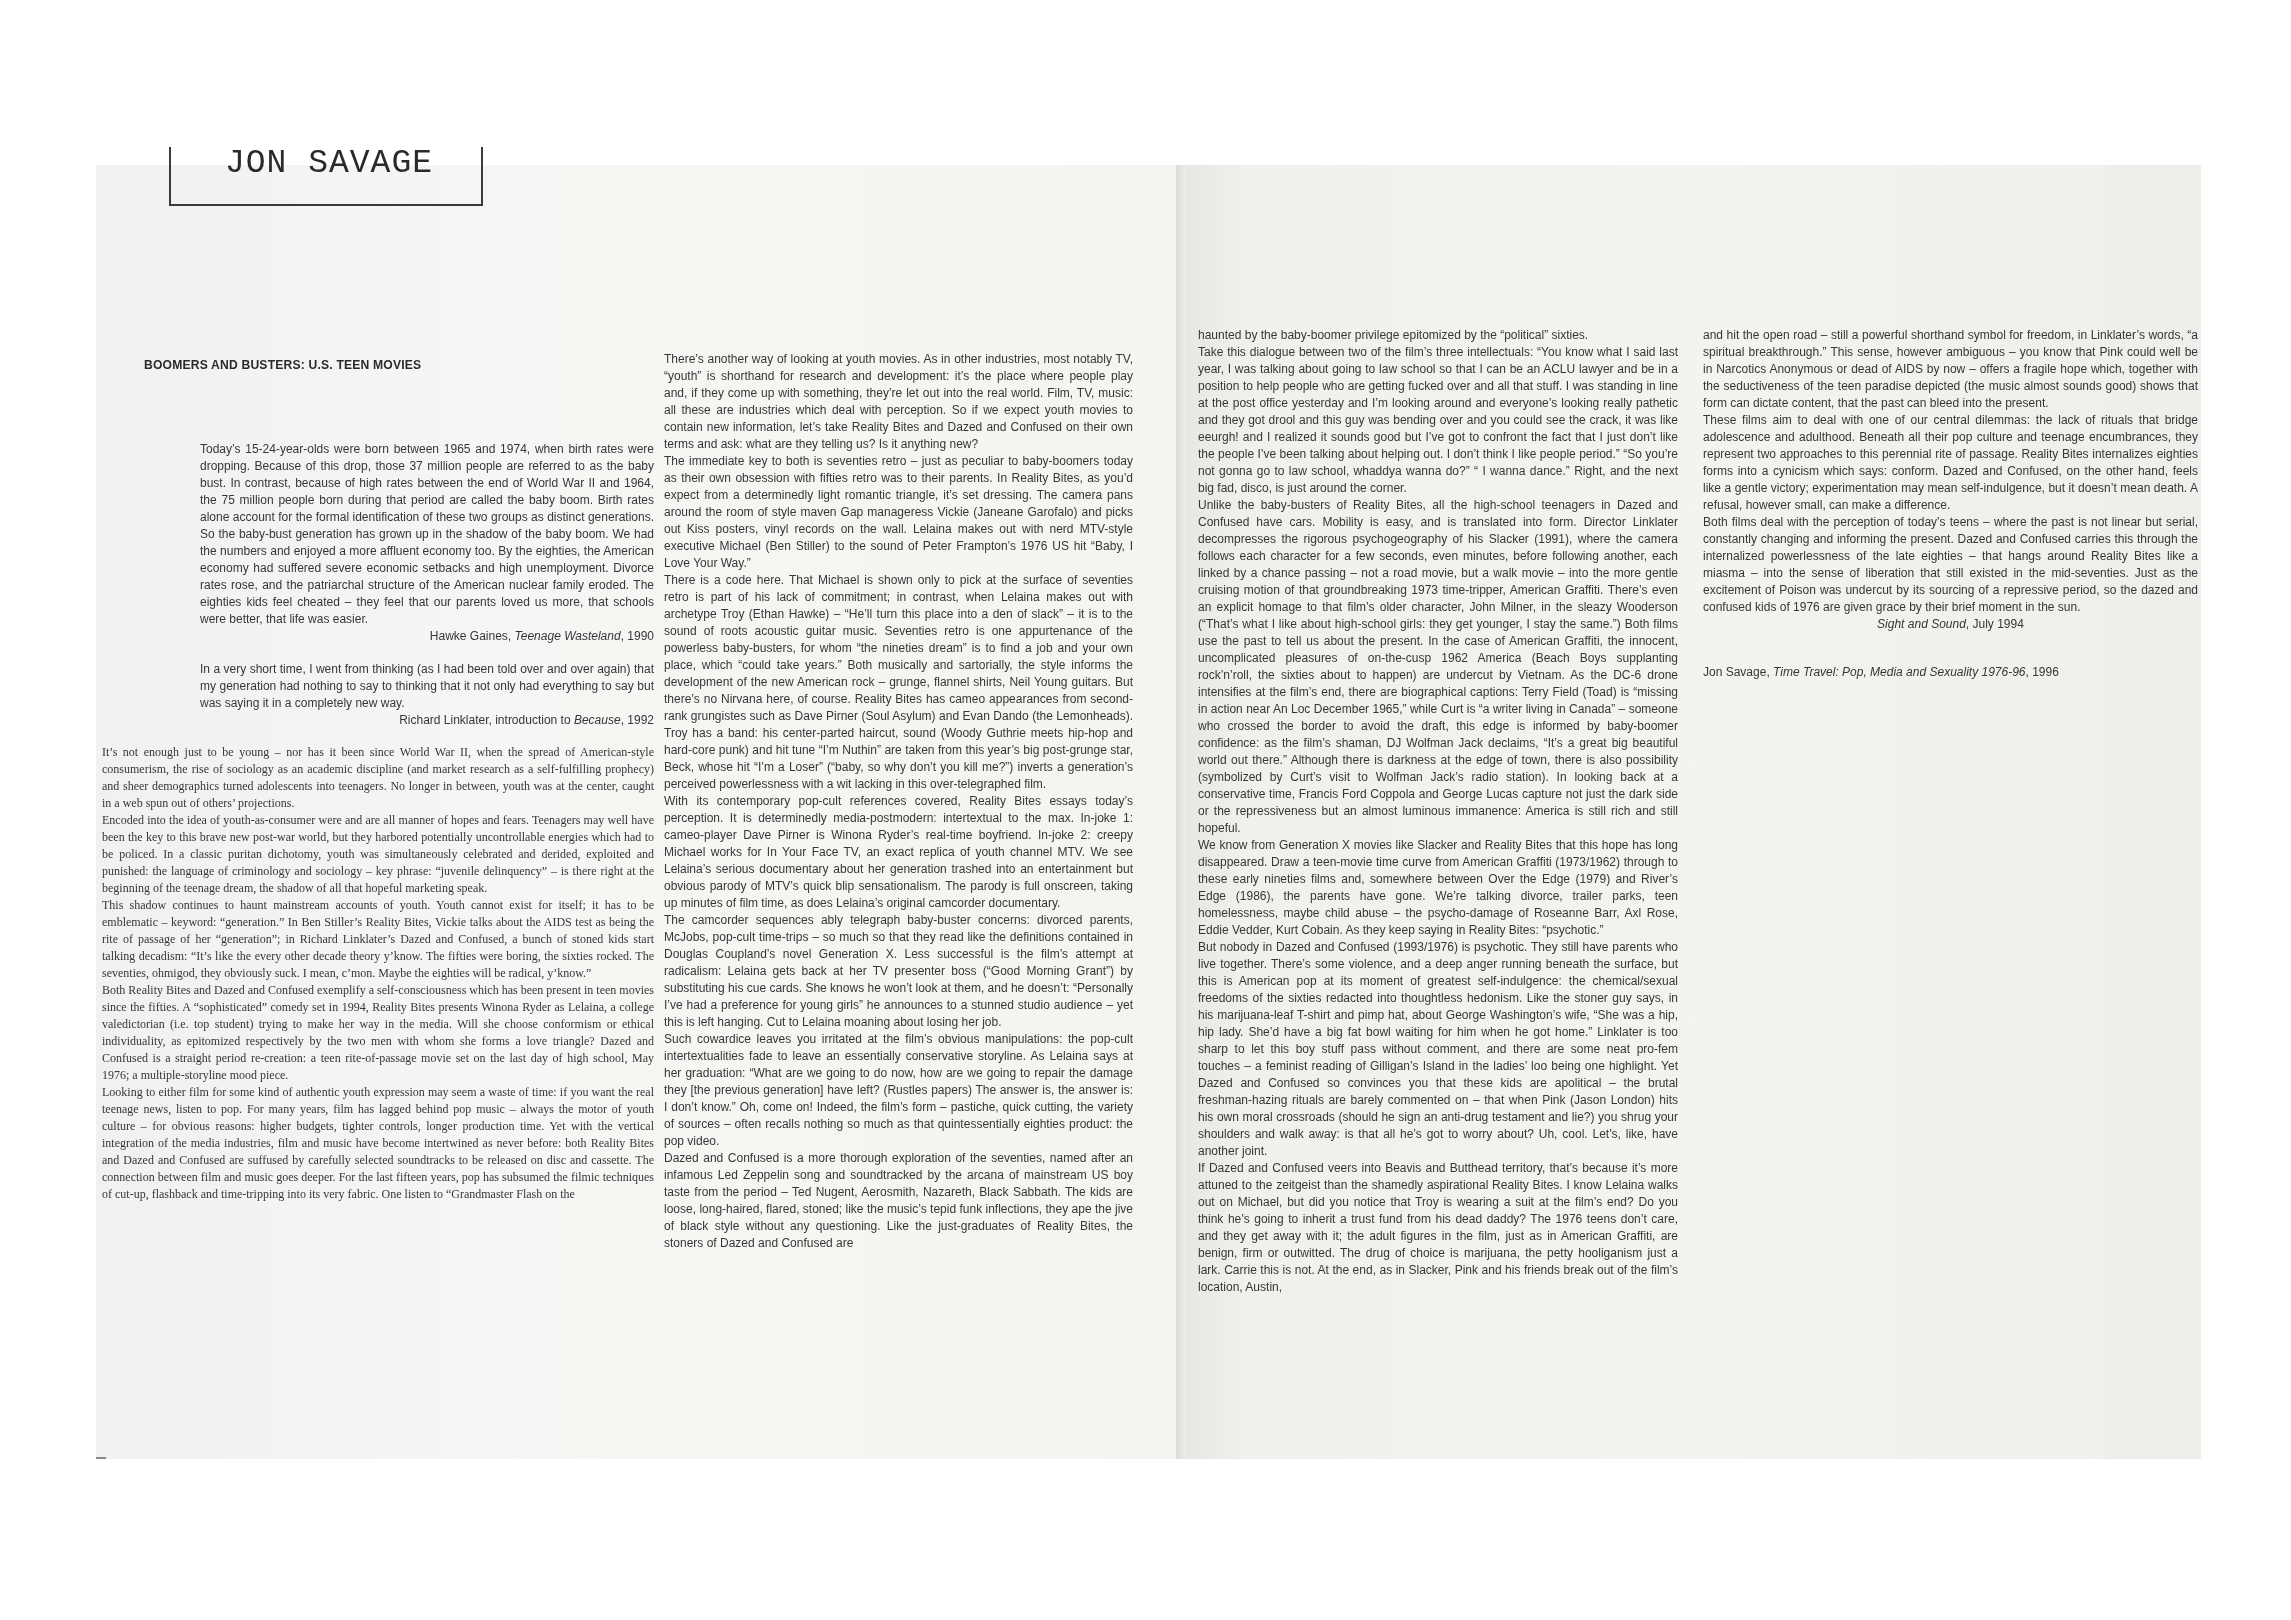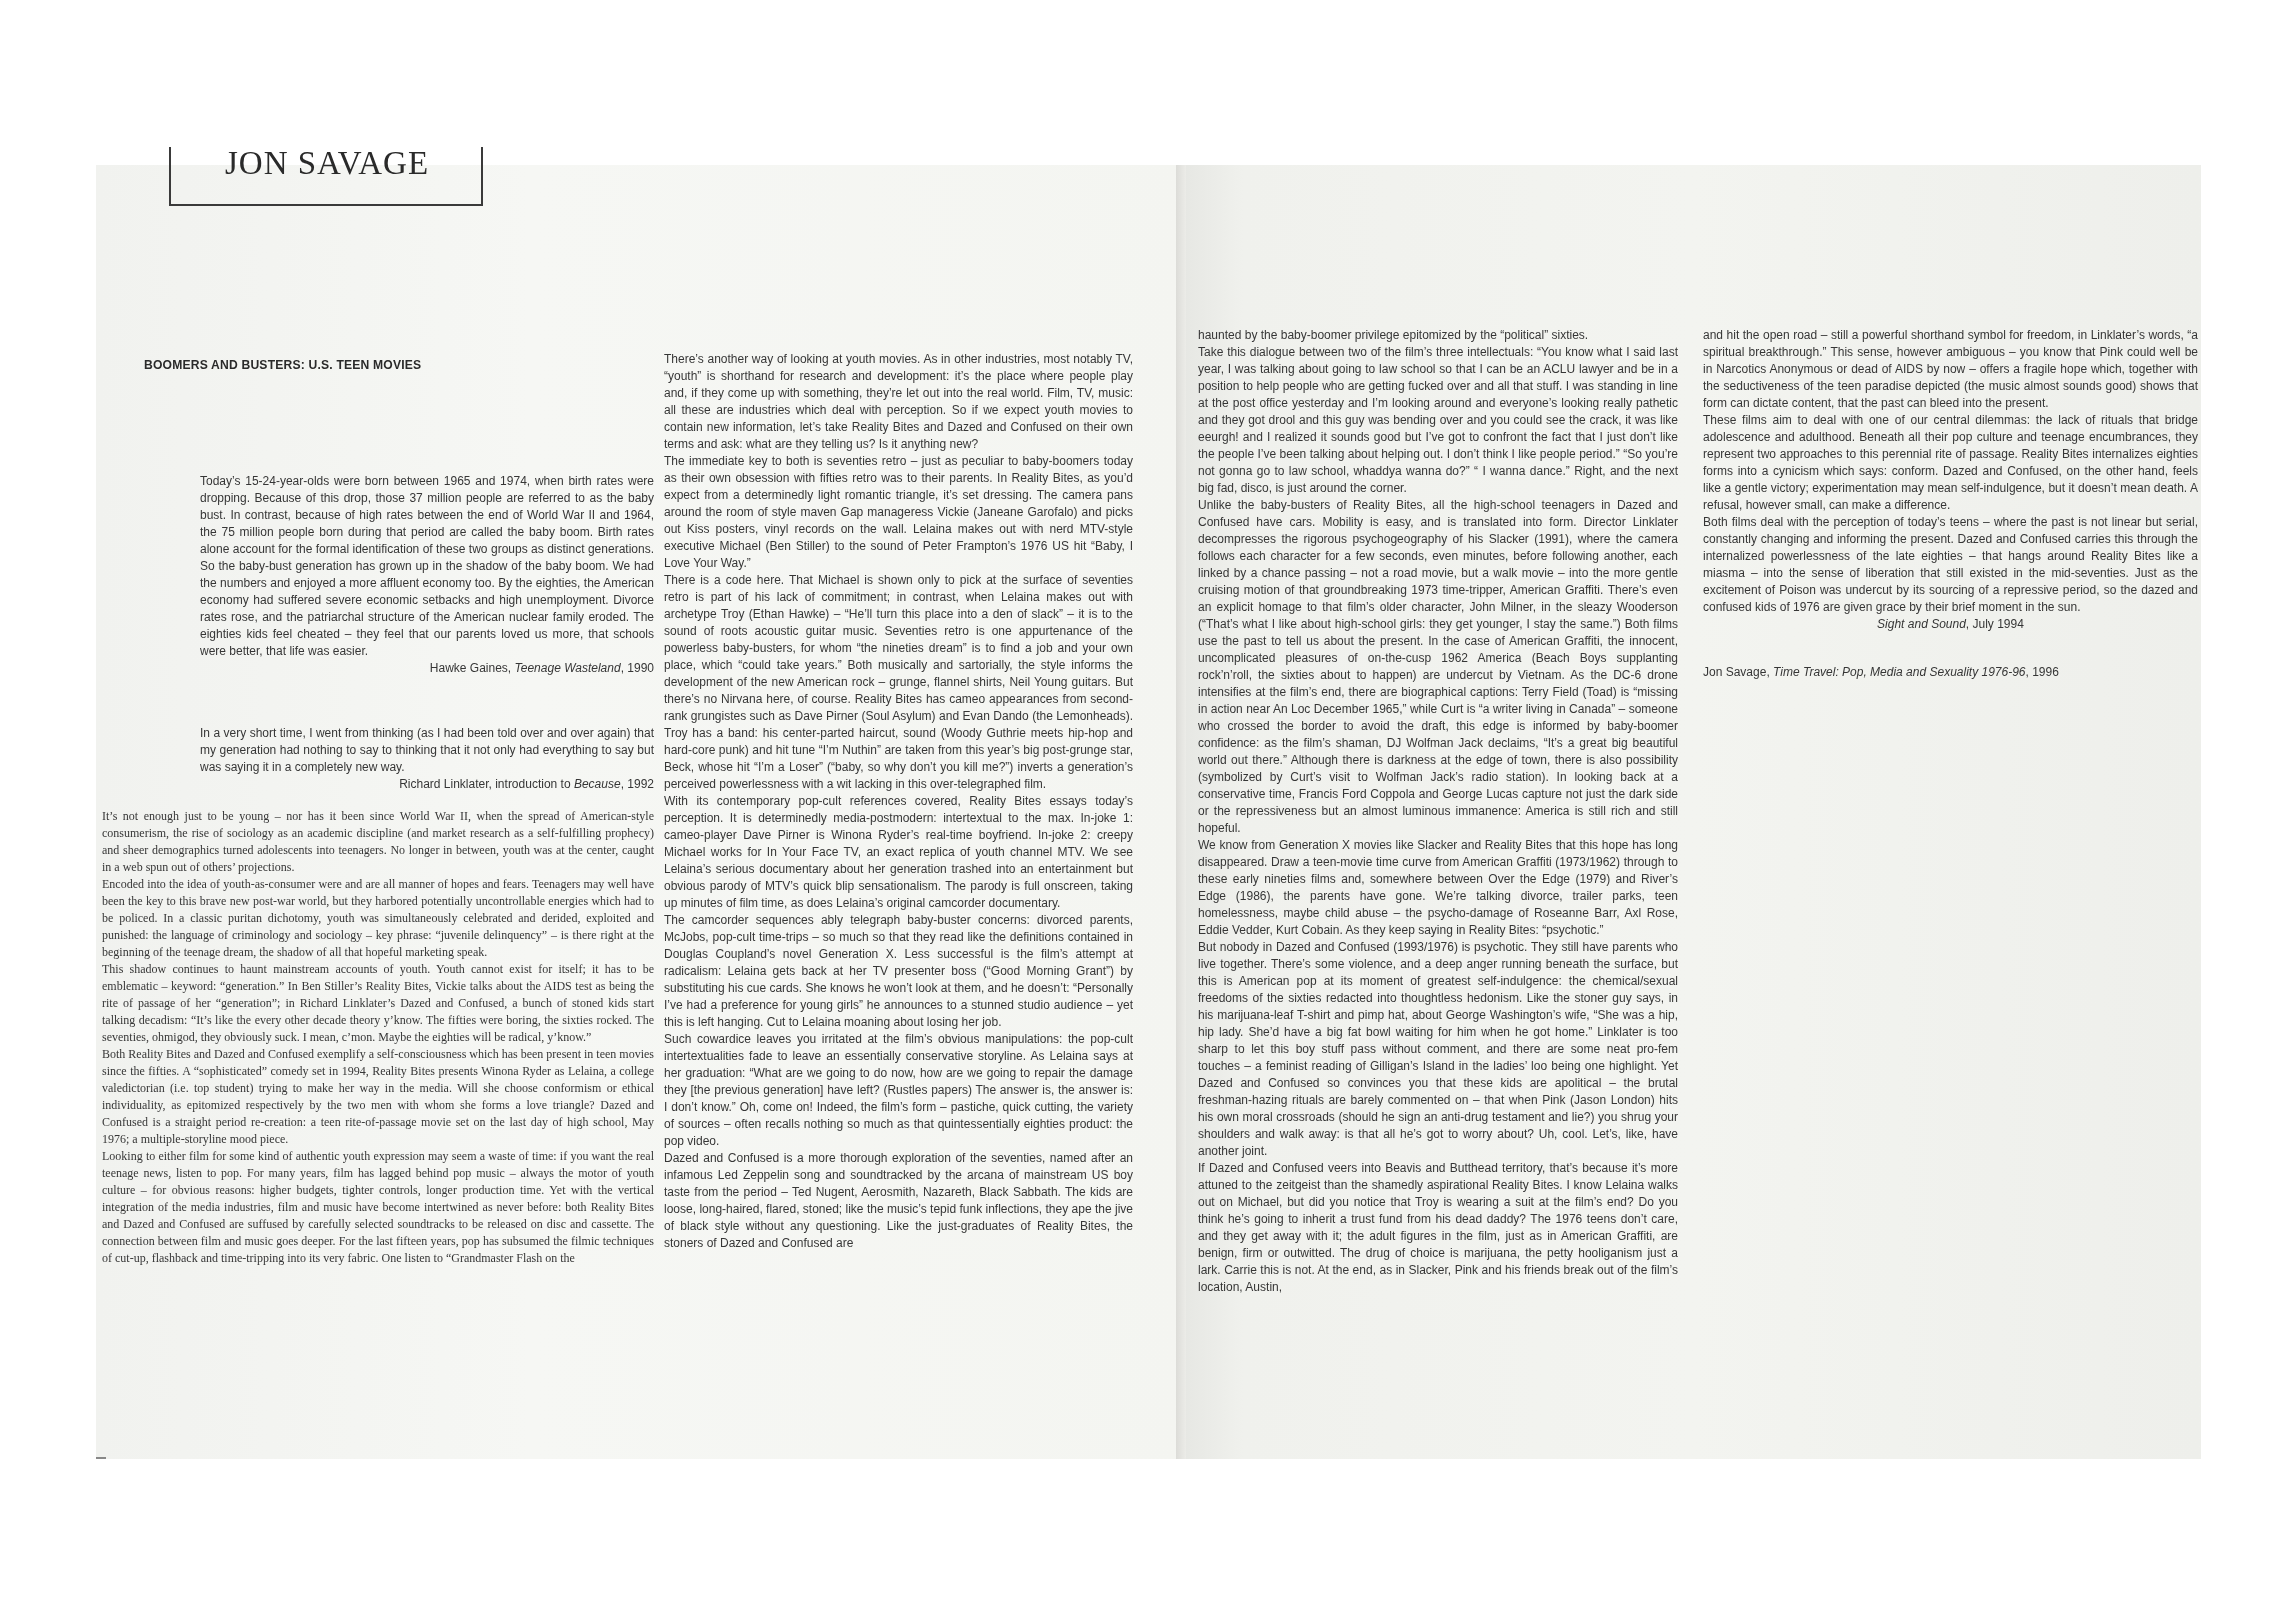--- a/index.html
+++ b/index.html
@@ -2,28 +2,28 @@
 <html><head>
 <meta charset="utf-8">
 <style>
   html, body { margin:0; padding:0; background:#ffffff; }
   body { width:2292px; height:1620px; position:relative; overflow:hidden; font-family:"Liberation Sans", sans-serif; color:#2e2e2e; }
   .page { position:absolute; background:#f4f5f2; }
   .page-left { left:96px; top:165px; width:1086px; height:1294px; background:linear-gradient(90deg,#f1f2ef 0%,#f6f7f4 40%,#f4f5f1 100%); }
   .page-right { left:1182px; top:165px; width:1019px; height:1294px; background:linear-gradient(90deg,#e6e7e3 0%,#f0f1ed 6%,#f3f4f0 50%,#eeefeb 100%); }
   .gutter { position:absolute; left:1176px; top:165px; width:9.8px; height:1294px; background:linear-gradient(90deg,#dcdcd8,#ecece8); }
   .header-box { position:absolute; left:169px; top:147px; width:310px; height:57px; border-left:2.9px solid #3a3a3a; border-right:2.9px solid #3a3a3a; border-bottom:2.9px solid #3a3a3a; }
-  .header-name { position:absolute; left:225px; top:147px; font-family:Liberation Serif, serif; font-size:33px; letter-spacing:1px; color:#2a2a2a; line-height:33px; }
+  .header-name { position:absolute; left:225px; top:147px; font-family:Liberation Mono, monospace; font-size:33px; letter-spacing:1px; color:#2a2a2a; line-height:33px; }
   .ghost-head { position:absolute; left:2107px; top:196px; font-family:"Liberation Serif", serif; font-size:29px; color:#e2e3df; letter-spacing:2px; }
   .section-title { position:absolute; left:144px; top:357px; font-family:"Liberation Sans", sans-serif; font-weight:bold; font-size:13.2px; letter-spacing:0.2px; color:#2a2a2a; transform:scaleX(0.92); transform-origin:left; }
   .col { position:absolute; font-size:12px; line-height:17px; text-align:justify; color:#363636; }
   .col p { margin:0; }
   .col .gap { height:15.7px; }
   .col-1 { left:139px; top:441px; width:515px; }
-  .col-1 .epi { padding-left:61px;margin-top:32px; }
+  .col-1 .epi { padding-left:61px; }
   .col-1 .attr { text-align:right; }
   .col-2 { left:664px; top:351px; width:469px; }
   .col-3 { left:1198px; top:327px; width:480px; }
   .col-4 { left:1703px; top:327px; width:495px; }
   .col-4 .attr { text-align:center; }
   .col-4 .credit { text-align:left; }
   .col-1 .body-start { margin-left:-37px;font-family:Liberation Serif, serif; }
   .scan-mark { position:absolute; left:96px; top:1457px; width:9.8px; height:2px; background:#888; }
 </style>
 </head>

